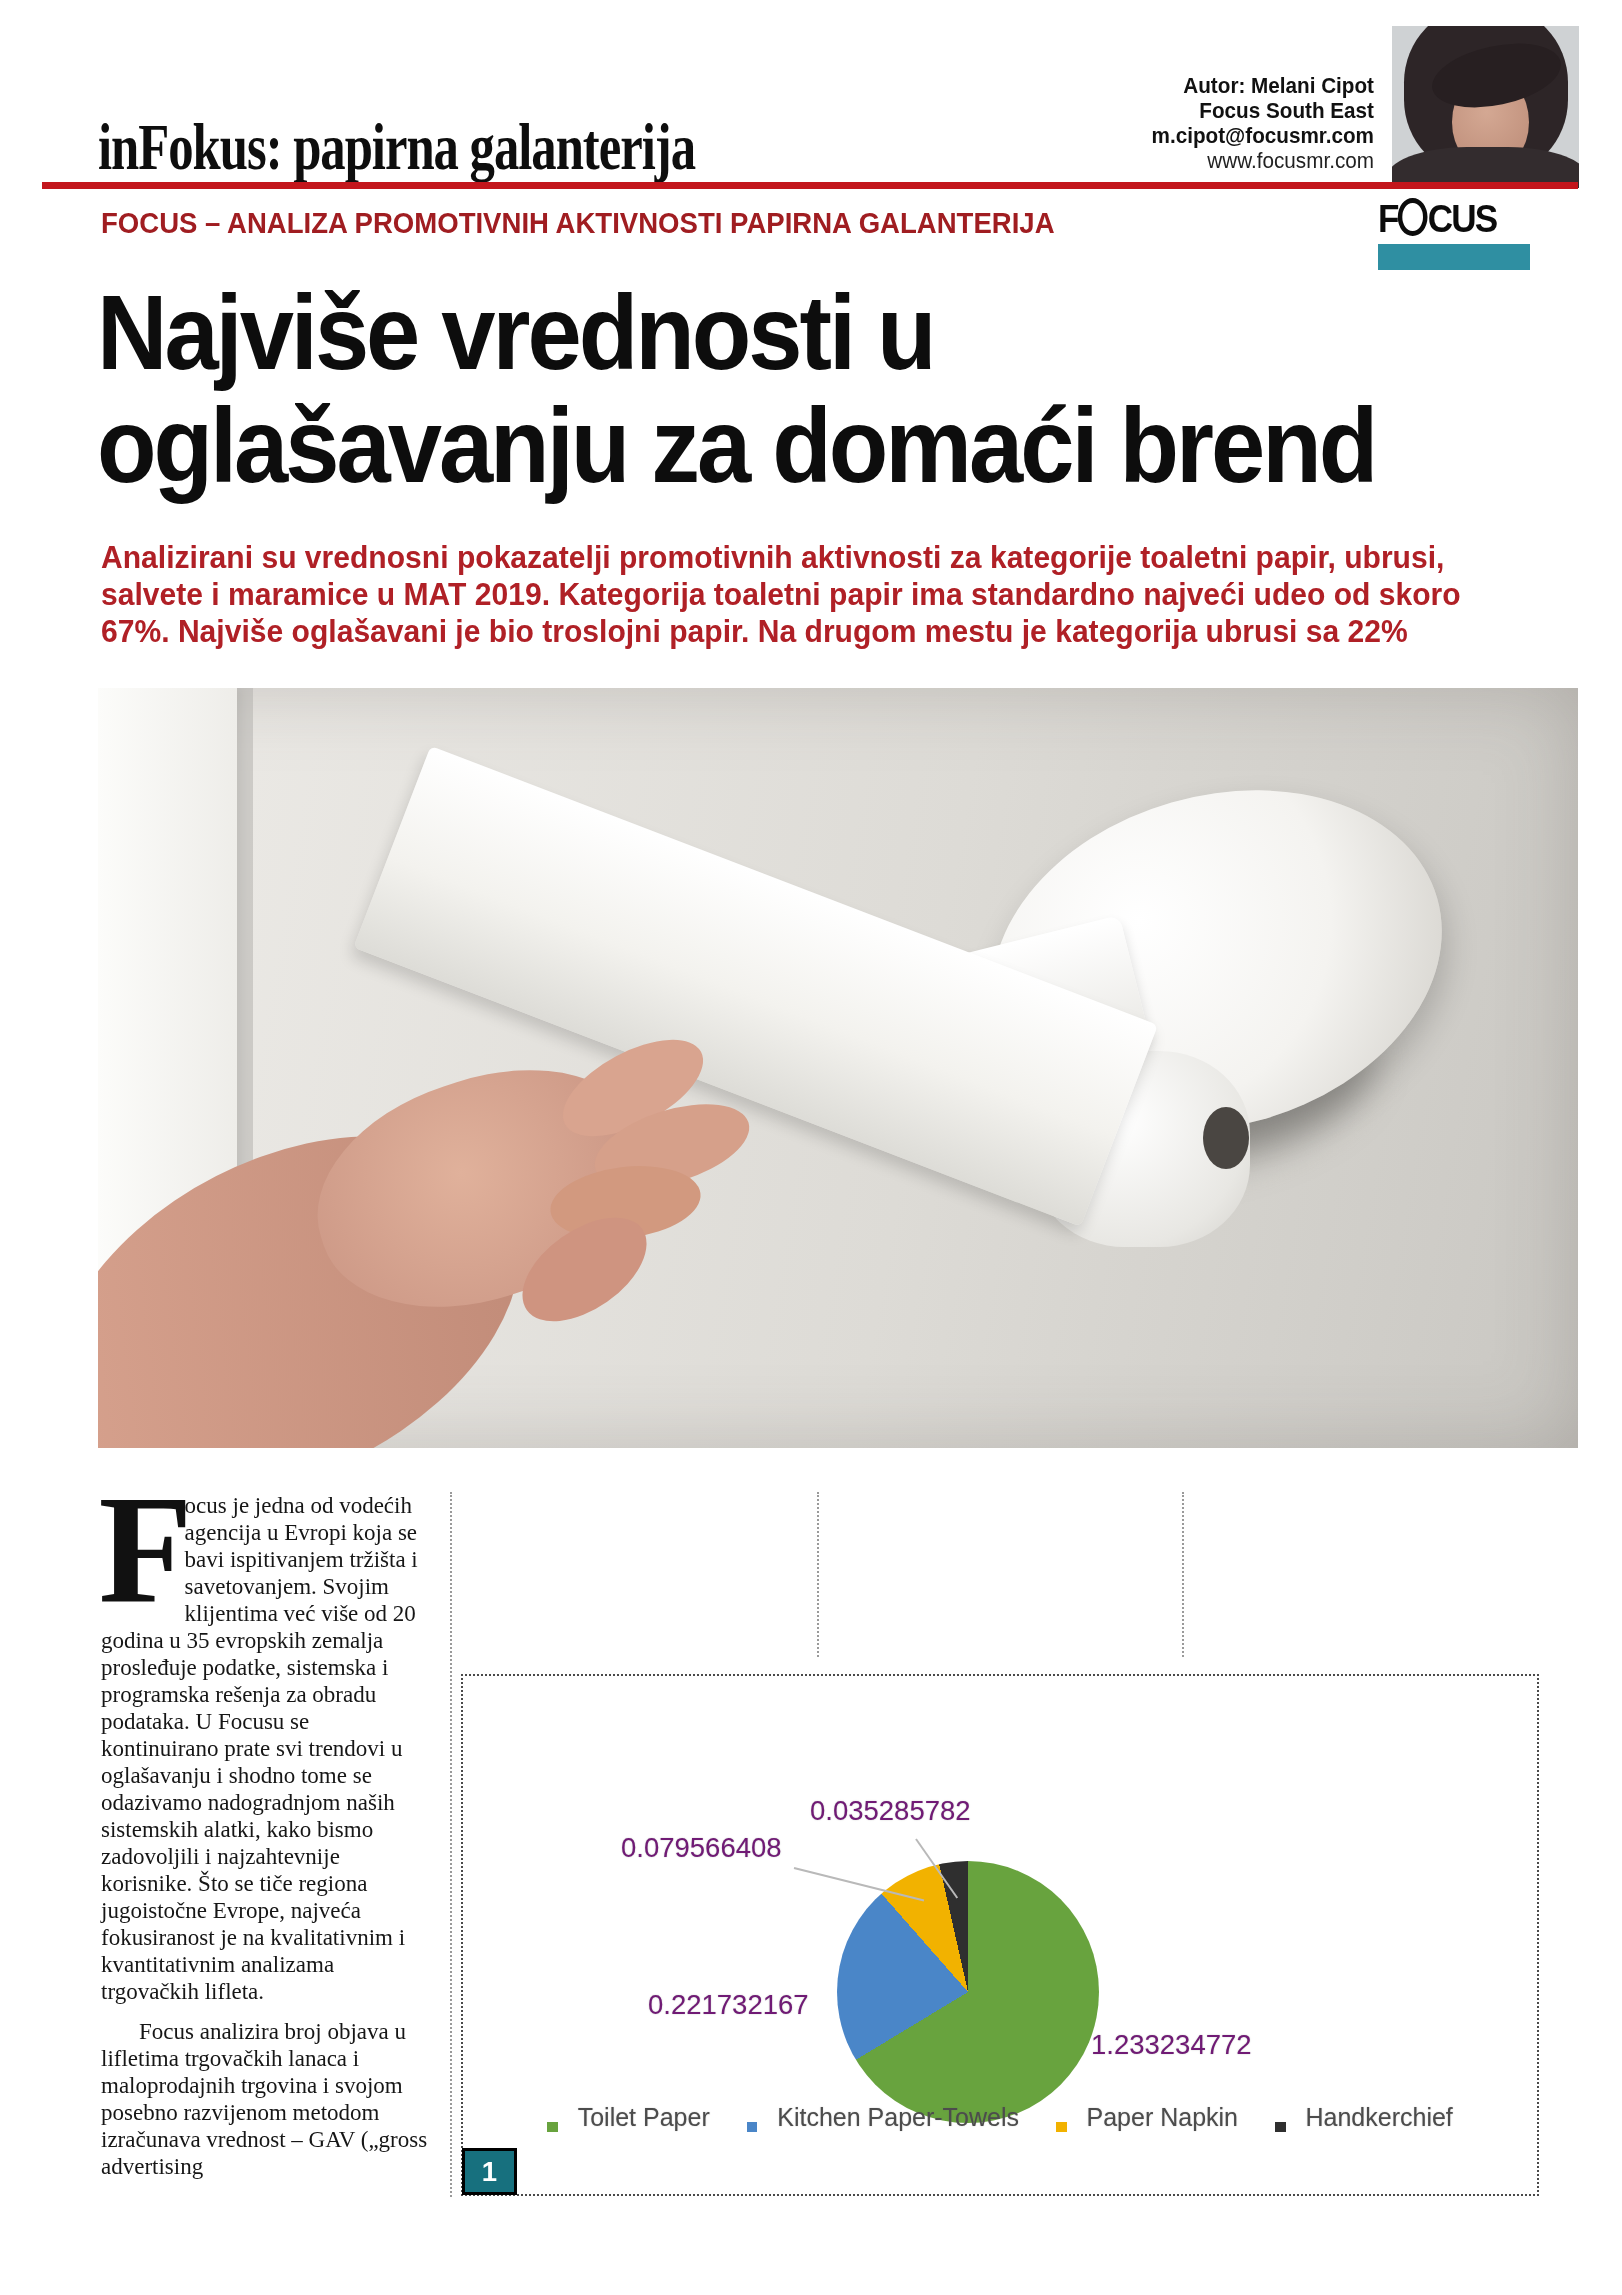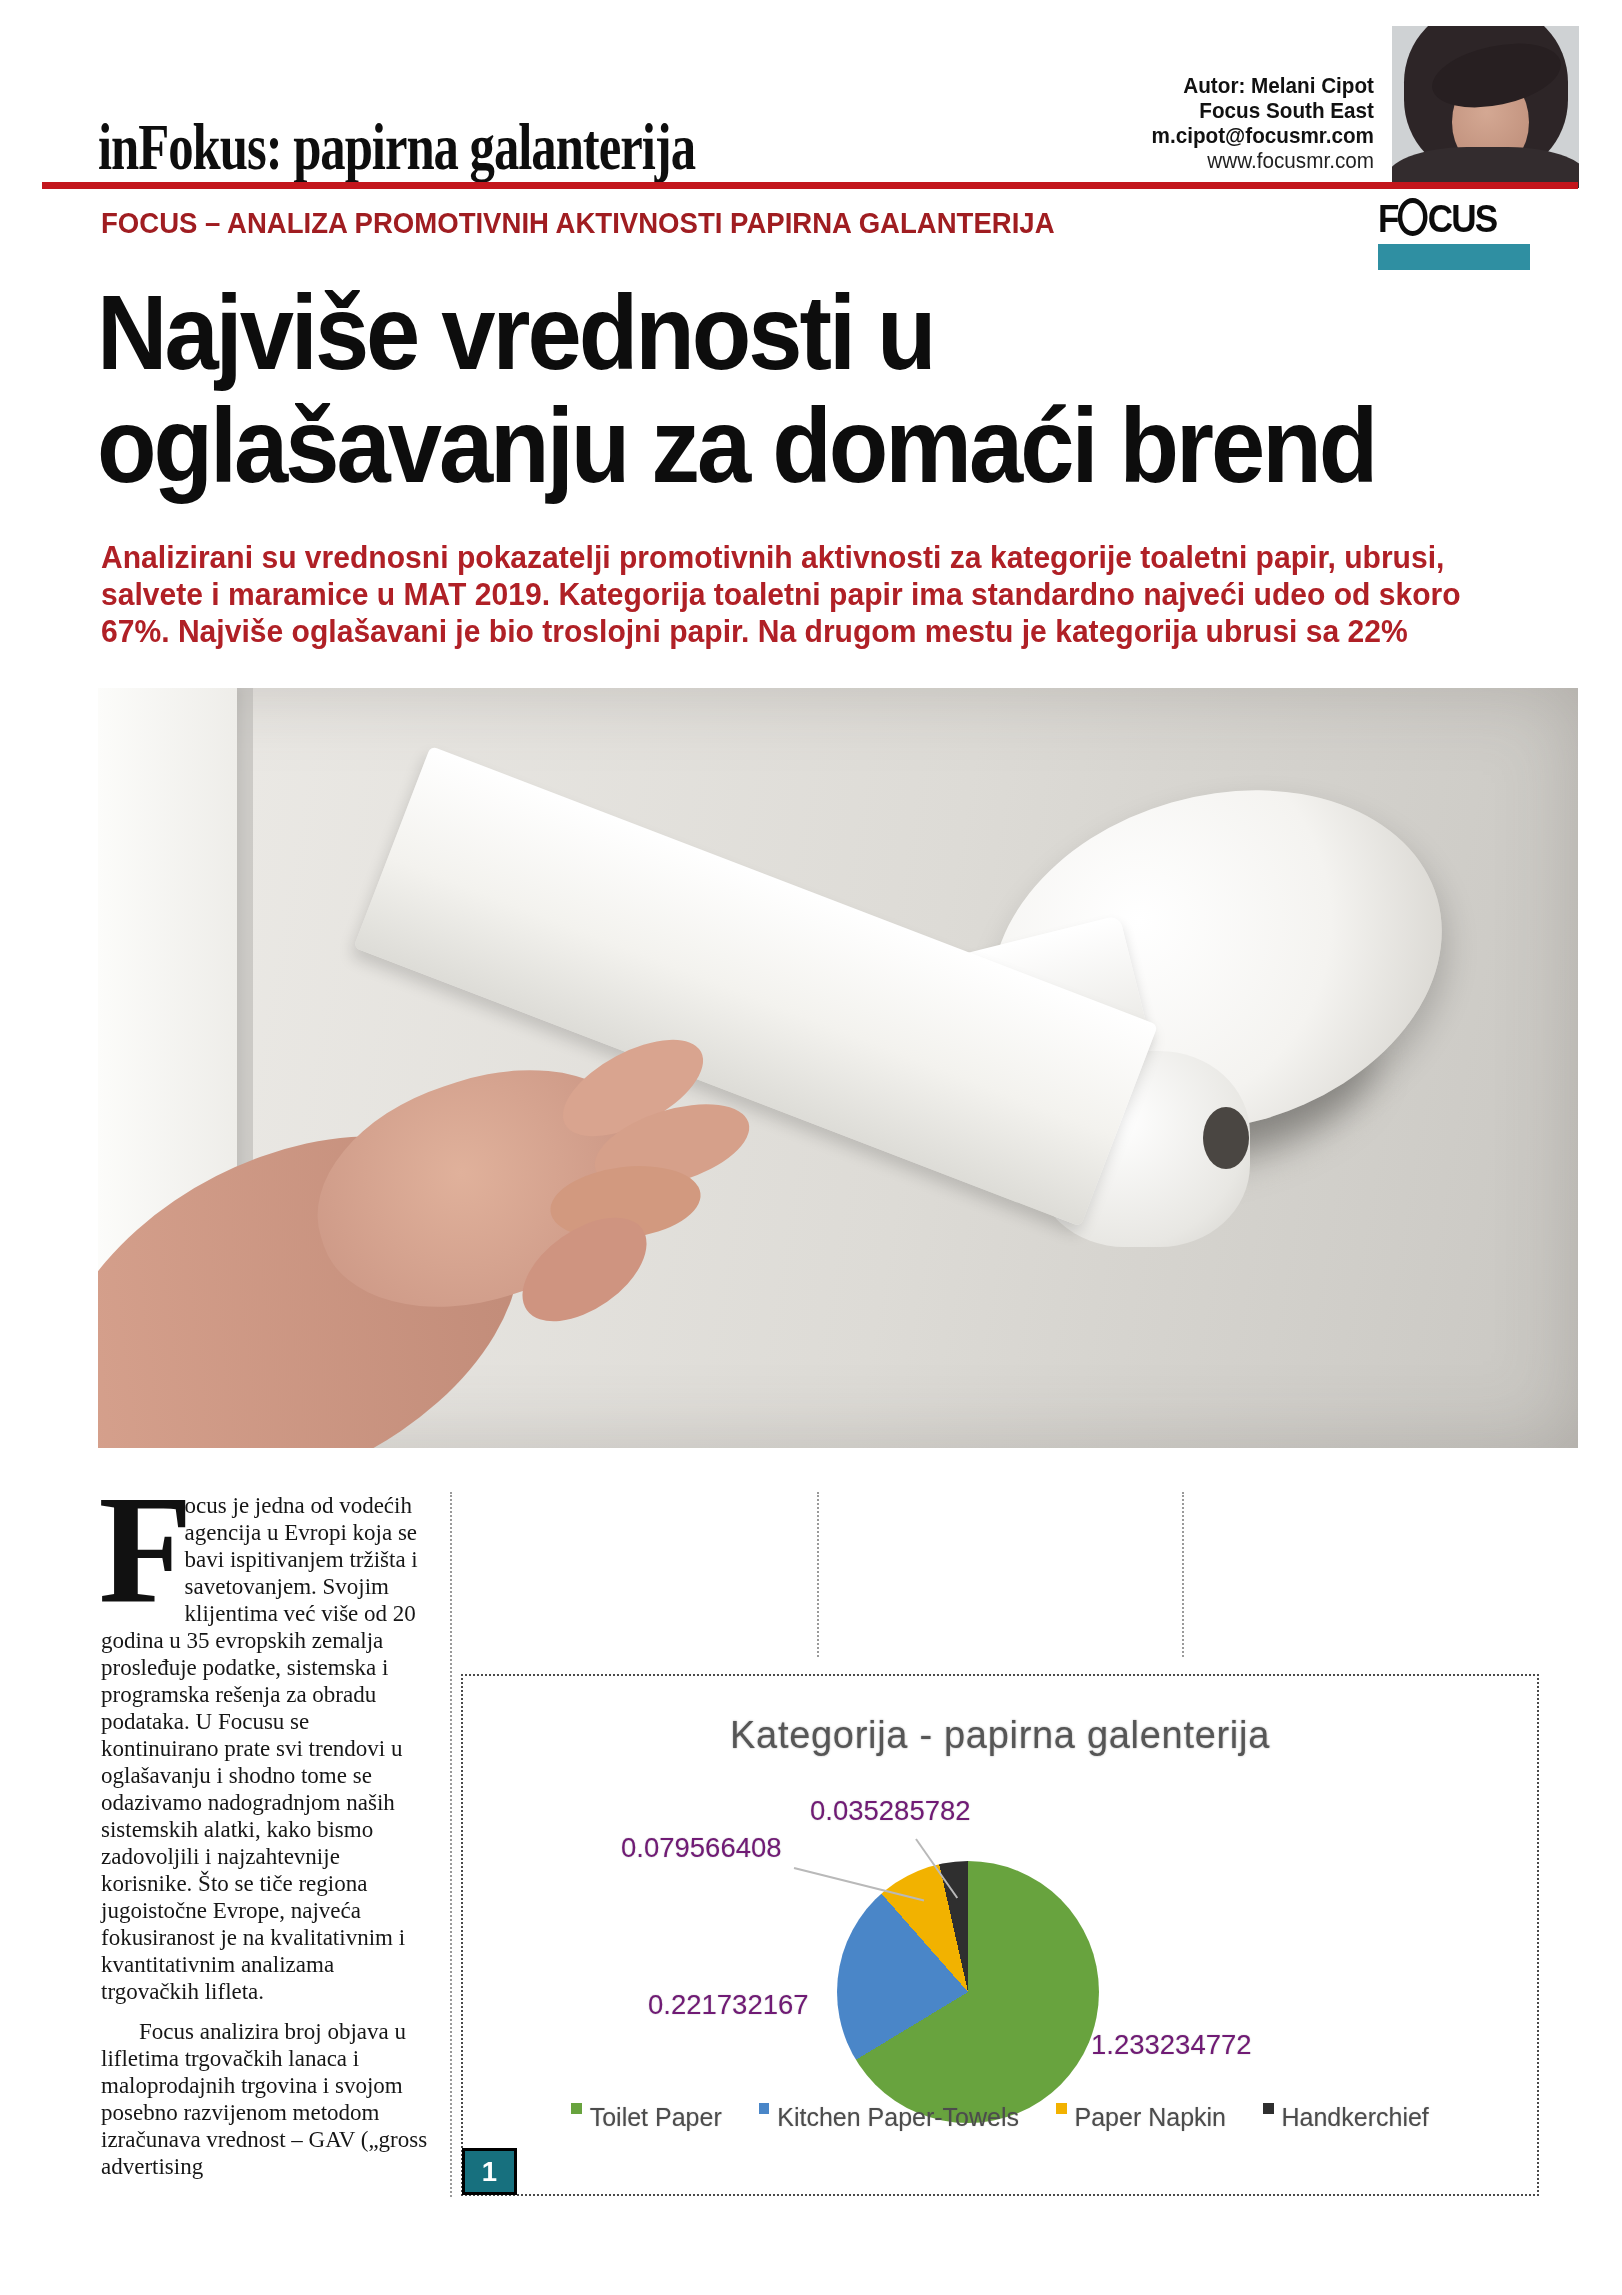--- a/index.html
+++ b/index.html
@@ -92,21 +92,21 @@
   .pie-label{position:absolute;font-size:27.5px;color:#701a75;text-shadow:0 0 1.3px rgba(90,90,90,.45);white-space:nowrap;}
   .lbl-0{left:628px;top:353px;}
   .lbl-1{left:185px;top:313px;}
   .lbl-2{left:158px;top:156px;}
   .lbl-3{left:347px;top:119px;}
   .leader{position:absolute;height:2px;background:#b9b9b9;}
   .leader-a{left:331px;top:191px;width:134px;transform:rotate(14deg);transform-origin:left center;}
   .leader-b{left:453px;top:162px;width:72px;transform:rotate(55deg);transform-origin:left center;}
   .legend{position:absolute;left:0;top:427px;width:100%;display:flex;justify-content:center;gap:37px;
      font-size:25px;color:#4c4c4c;text-shadow:0 0 1.3px rgba(90,90,90,.4);}
-  .legend-item{display:flex;align-items:flex-start;gap:8px;white-space:nowrap;}
+  .legend-item{display:flex;align-items:flex-end;gap:20px;white-space:nowrap;}
   .legend-marker{width:10.5px;height:10.5px;display:inline-block;}
   .figure-badge{left:462px;top:2148px;width:55px;height:47px;background:#17707e;border:3.3px solid #000;
      box-sizing:border-box;color:#fff;font-weight:bold;font-size:27.5px;display:flex;align-items:center;justify-content:center;}
 
   
   .footer{left:0;top:2238px;width:1623px;height:39px;}
   .page-number{position:absolute;left:99px;top:3.9px;font-size:29px;font-weight:bold;color:#0d0d0d;}
   .footer-group{position:absolute;left:221px;top:0;height:39px;display:flex;align-items:center;gap:15.7px;}
   .instore-circle{width:25px;height:25px;border-radius:50%;background:#0d0d0d;color:#fff;display:flex;
      align-items:center;justify-content:center;font-weight:bold;font-size:15.7px;}
@@ -175,21 +175,20 @@
 
   <div class="abs col col1 bodytext">
     <div class="p1"><span class="dropcap">F</span><span>ocus je jedna od vodećih agencija u Evropi koja se bavi ispitivanjem tržišta i savetovanjem. Svojim klijentima već više od 20 godina u 35 evropskih zemalja prosleđuje podatke, sistemska i programska rešenja za obradu podataka. U Focusu se kontinuirano prate svi trendovi u oglašavanju i shodno tome se odazivamo nadogradnjom naših sistemskih alatki, kako bismo zadovoljili i najzahtevnije korisnike. Što se tiče regiona jugoistočne Evrope, najveća fokusiranost je na kvalitativnim i kvantitativnim analizama trgovačkih lifleta.</span></div>
     <div class="p2">Focus analizira broj objava u lifletima trgovačkih lanaca i maloprodajnih trgovina i svojom posebno razvijenom metodom izračunava vrednost – GAV („gross advertising</div>
   </div>
   <div class="abs divider div1"></div>
   <div class="abs divider div2"></div>
   <div class="abs divider div3"></div>
 
   <div class="abs chartbox">
-    <div class="chart-title">Kategorija - papirna galenterija</div>
     <div class="pie" style="background: conic-gradient(rgb(104, 163, 62) 0deg, rgb(104, 163, 62) 238.83deg, rgb(74, 134, 200) 238.83deg, rgb(74, 134, 200) 318.65deg, rgb(242, 178, 0) 318.65deg, rgb(242, 178, 0) 347.3deg, rgb(47, 47, 47) 347.3deg, rgb(47, 47, 47) 360deg);"></div>
     <div class="leader leader-a"></div>
     <div class="leader leader-b"></div>
     <div class="pie-label lbl-0">1.233234772</div>
     <div class="pie-label lbl-1">0.221732167</div>
     <div class="pie-label lbl-2">0.079566408</div>
     <div class="pie-label lbl-3">0.035285782</div>
     <div class="legend">
       <div class="legend-item">
           <span class="legend-marker" style="background: rgb(104, 163, 62);"></span>

